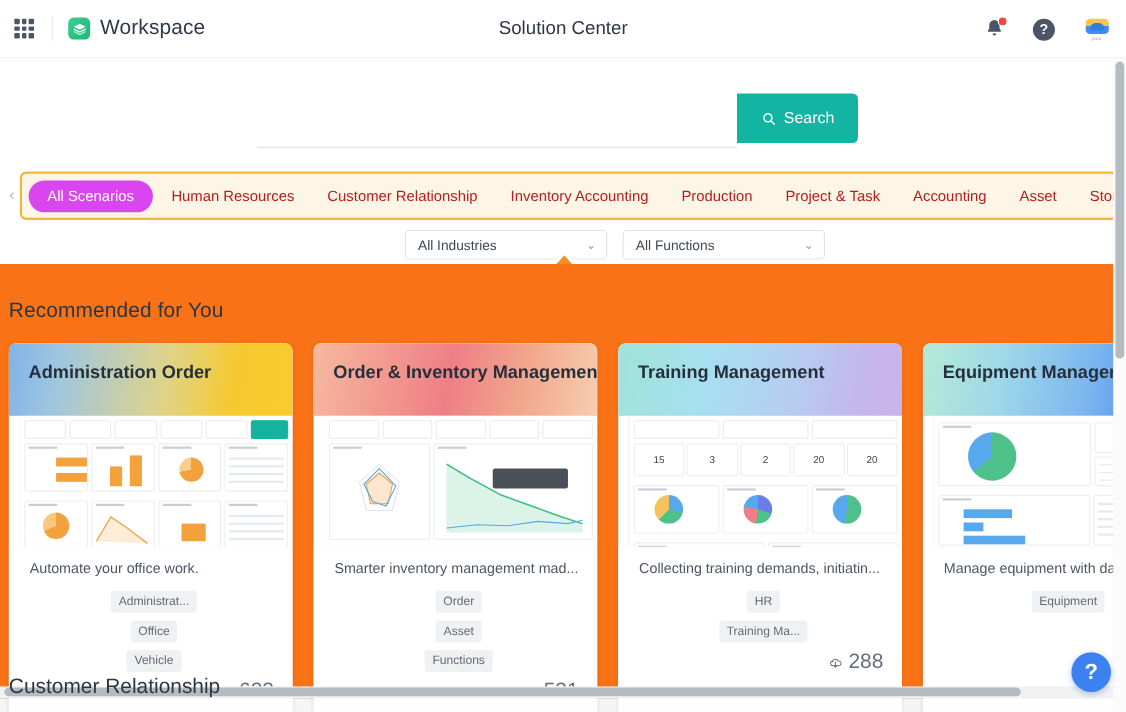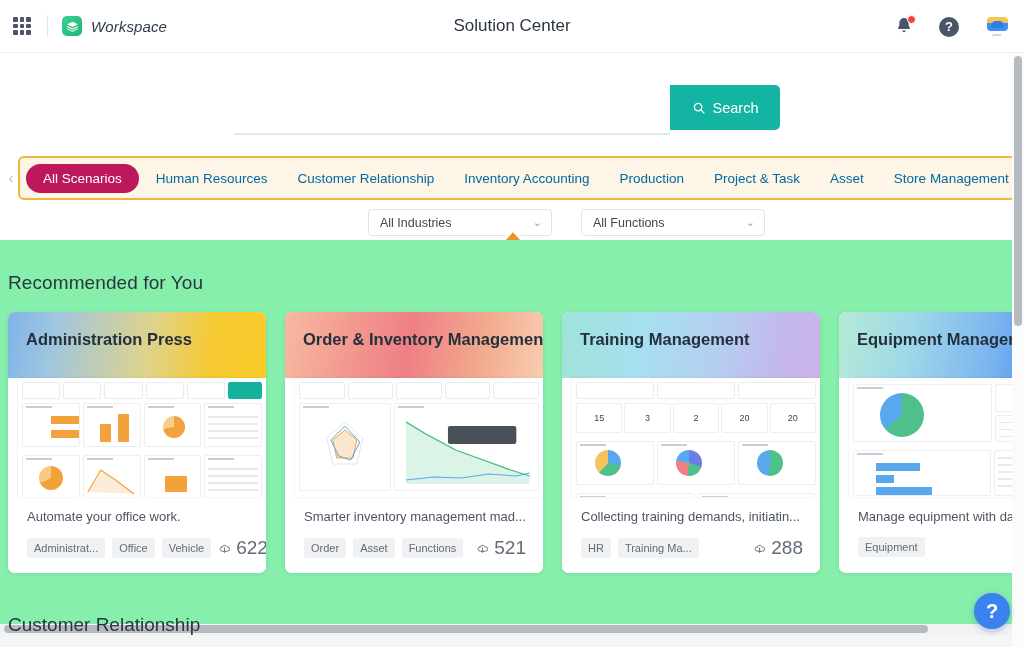--- a/index.html
+++ b/index.html
@@ -20,21 +20,21 @@
   .hdr-left { display: flex; align-items: center; padding-left: 13px; }
   .grid-icon { width: 18px; height: 18px; display: grid;
     grid-template-columns: repeat(3, 1fr); grid-template-rows: repeat(3, 1fr); gap: 2px; cursor: pointer; }
   .grid-icon i { background: #4a5568; border-radius: 1px; display: block; }
   .hdr-divider { width: 1px; height: 22px; background: #e3e6ea; margin: 0 14px 0 16px; }
   .logo-mark {
     width: 20px; height: 20px; border-radius: 5px;
     background: linear-gradient(135deg, #3ccf91, #1fb57a);
     display: flex; align-items: center; justify-content: center;
   }
-  .logo-text { font-size: 15px; color: #2f3a46; margin-left: 9px; letter-spacing: .1px; font-style: italic; }
+  .logo-text { font-size: 19px; color: #2f3a46; margin-left: 9px; letter-spacing: .1px; }
 
   .hdr-title {
     position: absolute; left: 0; right: 0; text-align: center;
     font-size: 17px; color: #2c3642; pointer-events: none;
   }
 
   .hdr-right {
     position: absolute; right: 14px; top: 0; height: 53px;
     display: flex; align-items: center; gap: 25px;
   }
@@ -74,51 +74,51 @@
     position: absolute; left: 4px; top: 18px; width: 14px; height: 24px;
     display: flex; align-items: center; justify-content: center; color: #b6bcc4; font-size: 15px;
     cursor: pointer;
   }
   .tabs-highlight {
     position: absolute; left: 18px; top: 9px; right: 8px; height: 44px;
     border: 2px solid #f2b53c; border-radius: 6px; background: #fdf6e6;
     display: flex; align-items: center; padding-left: 6px; overflow: hidden;
   }
   .tab {
-    font-size: 13.5px; color: #0369a1; padding: 7px 13px; white-space: nowrap; cursor: pointer;
+    font-size: 13.5px; color: #b91c1c; padding: 7px 13px; white-space: nowrap; cursor: pointer;
     border-radius: 16px; margin-right: 4px;
   }
-  .tab.active { background: #be185d; color: #fff; padding: 7px 17px; }
-
-  .filters { position: absolute; left: 368px; top: 62px; display: flex; gap: 29px; }
+  .tab.active { background: #d946ef; color: #fff; padding: 7px 17px; }
+
+  .filters { position: absolute; left: 368px; top: 62px; display: flex; gap: 14px; }
   .select {
     width: 184px; height: 27px; border: 1px solid #dfe3e8; border-radius: 4px;
     background: #fff; display: flex; align-items: center; justify-content: space-between;
     padding: 0 9px 0 11px; font-size: 12.5px; color: #3f4854; cursor: pointer;
   }
   .select .chev { color: #98a0aa; font-size: 11px; }
 
   
   .cursor-arrow { position: absolute; left: 489px; top: 228px; width: 48px; height: 62px; }
 
   
-  .content { position: absolute; top: 240px; left: 0; width: 1016px; height: 395px; background: #86efac; }
+  .content { position: absolute; top: 240px; left: 0; width: 1016px; height: 395px; background: #f97316; }
   .section-title { font-size: 19px; color: #2c3642; padding: 32px 0 0 8px; letter-spacing: .1px; }
   .cards { display: flex; gap: 19px; padding: 18px 0 0 8px; }
   .card {
     width: 258px; flex: 0 0 258px; background: #fff; border-radius: 7px; overflow: hidden;
     box-shadow: 0 1px 4px rgba(20,30,50,.10); cursor: pointer;
   }
   .card-head { height: 66px; position: relative; padding: 18px 0 0 18px; }
   .card-head h3 { font-size: 16.5px; color: #25303c; font-weight: bold; white-space: nowrap; }
   .thumb { height: 119px; margin: 0 0 0 10px; background: #fff; position: relative; overflow: hidden;
            box-shadow: 0 0 2px rgba(0,0,0,.12); text-align: center; }
   .card-body { padding: 12px 13px 14px 19px; background: #fff; }
   .card-desc { font-size: 13px; color: #4c5663; white-space: nowrap; overflow: hidden; }
-  .tagrow { display: flex; align-items: center; gap: 7px; margin-top: 13px; }
+  .tagrow { display: flex; align-items: center; gap: 7px; margin-top: 13px; flex-direction: column; }
   .tag { background: #f0f1f3; color: #626b77; font-size: 11px; padding: 4px 7px; border-radius: 3px;
          white-space: nowrap; }
   .dl { margin-left: auto; display: flex; align-items: center; gap: 5px; color: #636c78; font-size: 19px;
         padding-right: 4px; }
 
   
   .g1 { background: linear-gradient(100deg, #7fb3e8 0%, #9fc6e0 18%, #dfd38a 55%, #f6c931 78%, #f9cb2a 100%); }
   .g2 { background: linear-gradient(100deg, #f6b9a0 0%, #f39a90 25%, #ef7f86 48%, #f2a98d 75%, #f8cdb0 100%); }
   .g3 { background: linear-gradient(100deg, #9fe3d8 0%, #a7dff0 32%, #b6cdf0 62%, #c4b6ec 85%, #cbb3e8 100%); }
   .g4 { background: linear-gradient(100deg, #b5ead6 0%, #9fd8e8 28%, #7ab4ef 60%, #3f7ff0 88%, #2f6fe8 100%); }
@@ -216,20 +216,21 @@
 
   <div class="tabbar-zone">
     <div class="tab-scroll-left">‹</div>
     <div class="tabs-highlight" id="tabs-container">
         <div class="tab active">All Scenarios</div>
         <div class="tab">Human Resources</div>
         <div class="tab">Customer Relationship</div>
         <div class="tab">Inventory Accounting</div>
         <div class="tab">Production</div>
         <div class="tab">Project &amp; Task</div>
+        <div class="tab">Accounting</div>
         <div class="tab">Asset</div>
         <div class="tab">Store Management</div>
       </div>
     <div class="filters" id="filters-container">
         <div class="select">
           <span>All Industries</span>
           <span class="chev">⌄</span>
         </div>
         <div class="select">
           <span>All Functions</span>
@@ -242,21 +243,21 @@
     <svg width="48" height="62" viewBox="0 0 48 62">
       <path d="M24 2 L44 24 L33 24 L33 58 L15 58 L15 24 L4 24 Z" fill="#f09020" stroke="#ffffff" stroke-width="3" stroke-linejoin="round"></path>
     </svg>
   </div>
 
   <div class="content">
     <div class="section-title">Recommended for You</div>
     <div class="cards" id="cards-container">
         <div class="card">
     <div class="card-head g1">
-      <h3>Administration Press</h3>
+      <h3>Administration Order</h3>
     </div>
     <div class="thumb">
             <div class="mini-toolbar">
               <div class="mini-cell"></div>
               <div class="mini-cell"></div>
               <div class="mini-cell"></div>
               <div class="mini-cell"></div>
               <div class="mini-cell"></div>
               <div class="mini-cell btn"></div>
             </div>

